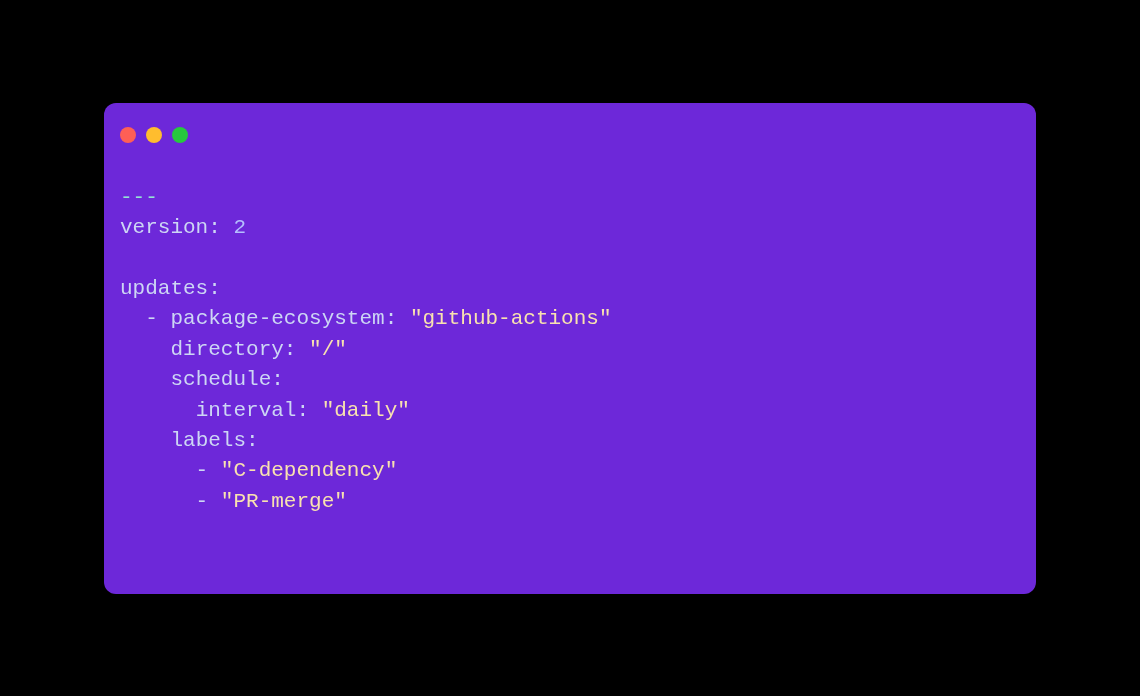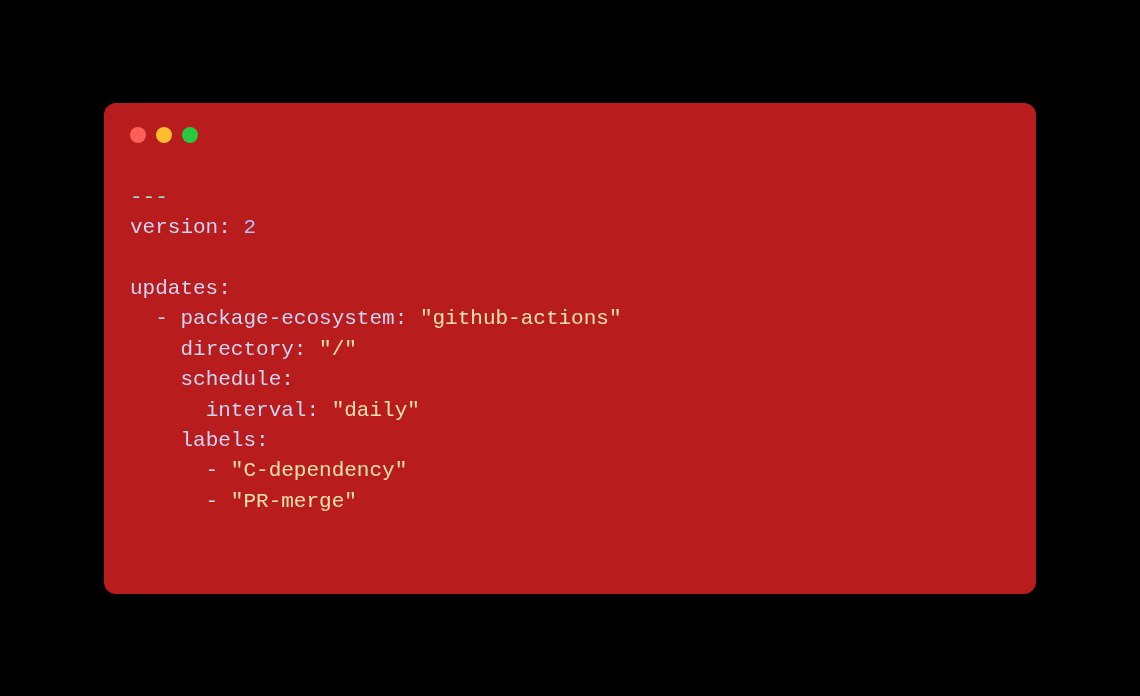--- a/index.html
+++ b/index.html
@@ -10,25 +10,25 @@
     body {
       background: #000000;
       width: 1140px;
       height: 696px;
       display: flex;
       align-items: center;
       justify-content: center;
       font-family: ui-monospace, SFMono-Regular, "SF Mono", Menlo, Monaco, Consolas, "Liberation Mono", "Courier New", monospace;
     }
     .window {
-      background: #b91c1c;
+      background: #6d28d9;
       border-radius: 12px;
       width: 932px;
       height: 491px;
-      padding: 24px 26px;
+      padding: 24px 16px;
     }
     .titlebar {
       display: flex;
       gap: 10px;
       margin-bottom: 40px;
     }
     .dot {
       width: 16px;
       height: 16px;
       border-radius: 50%;

